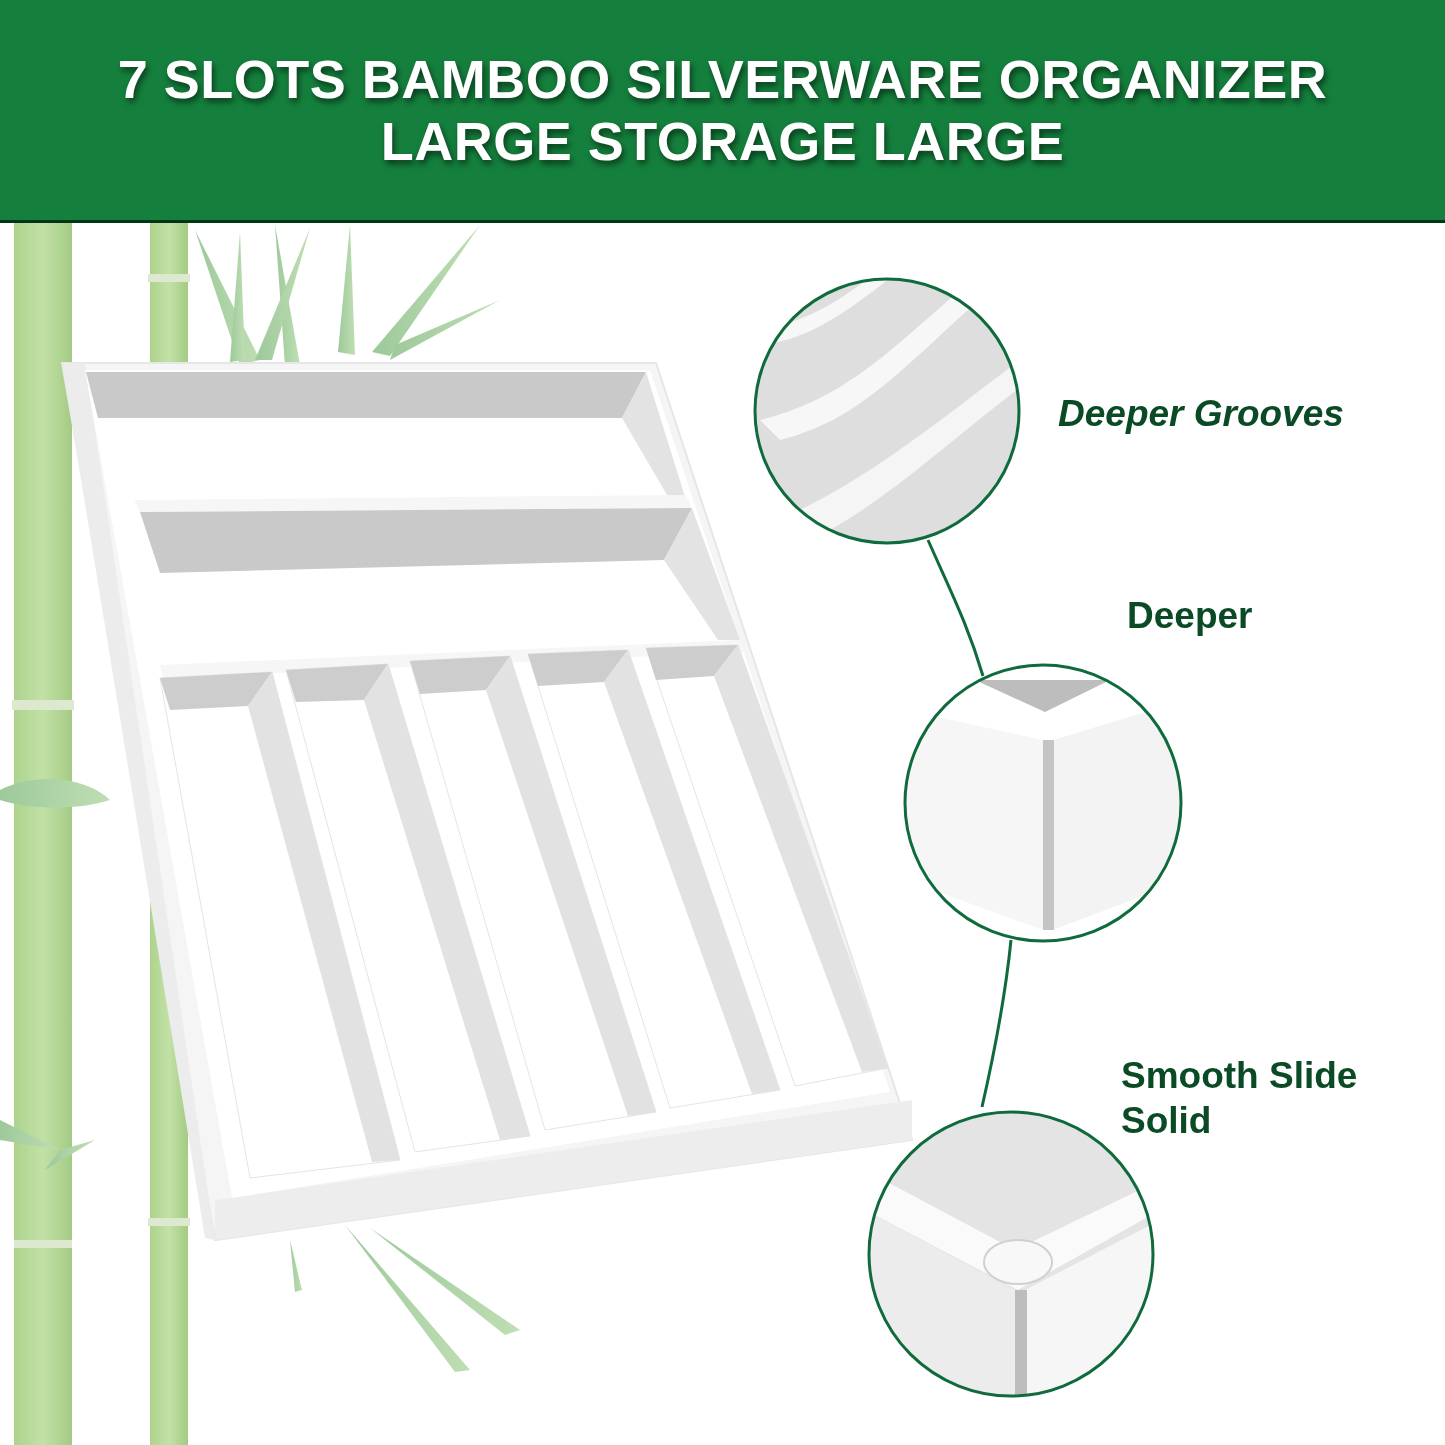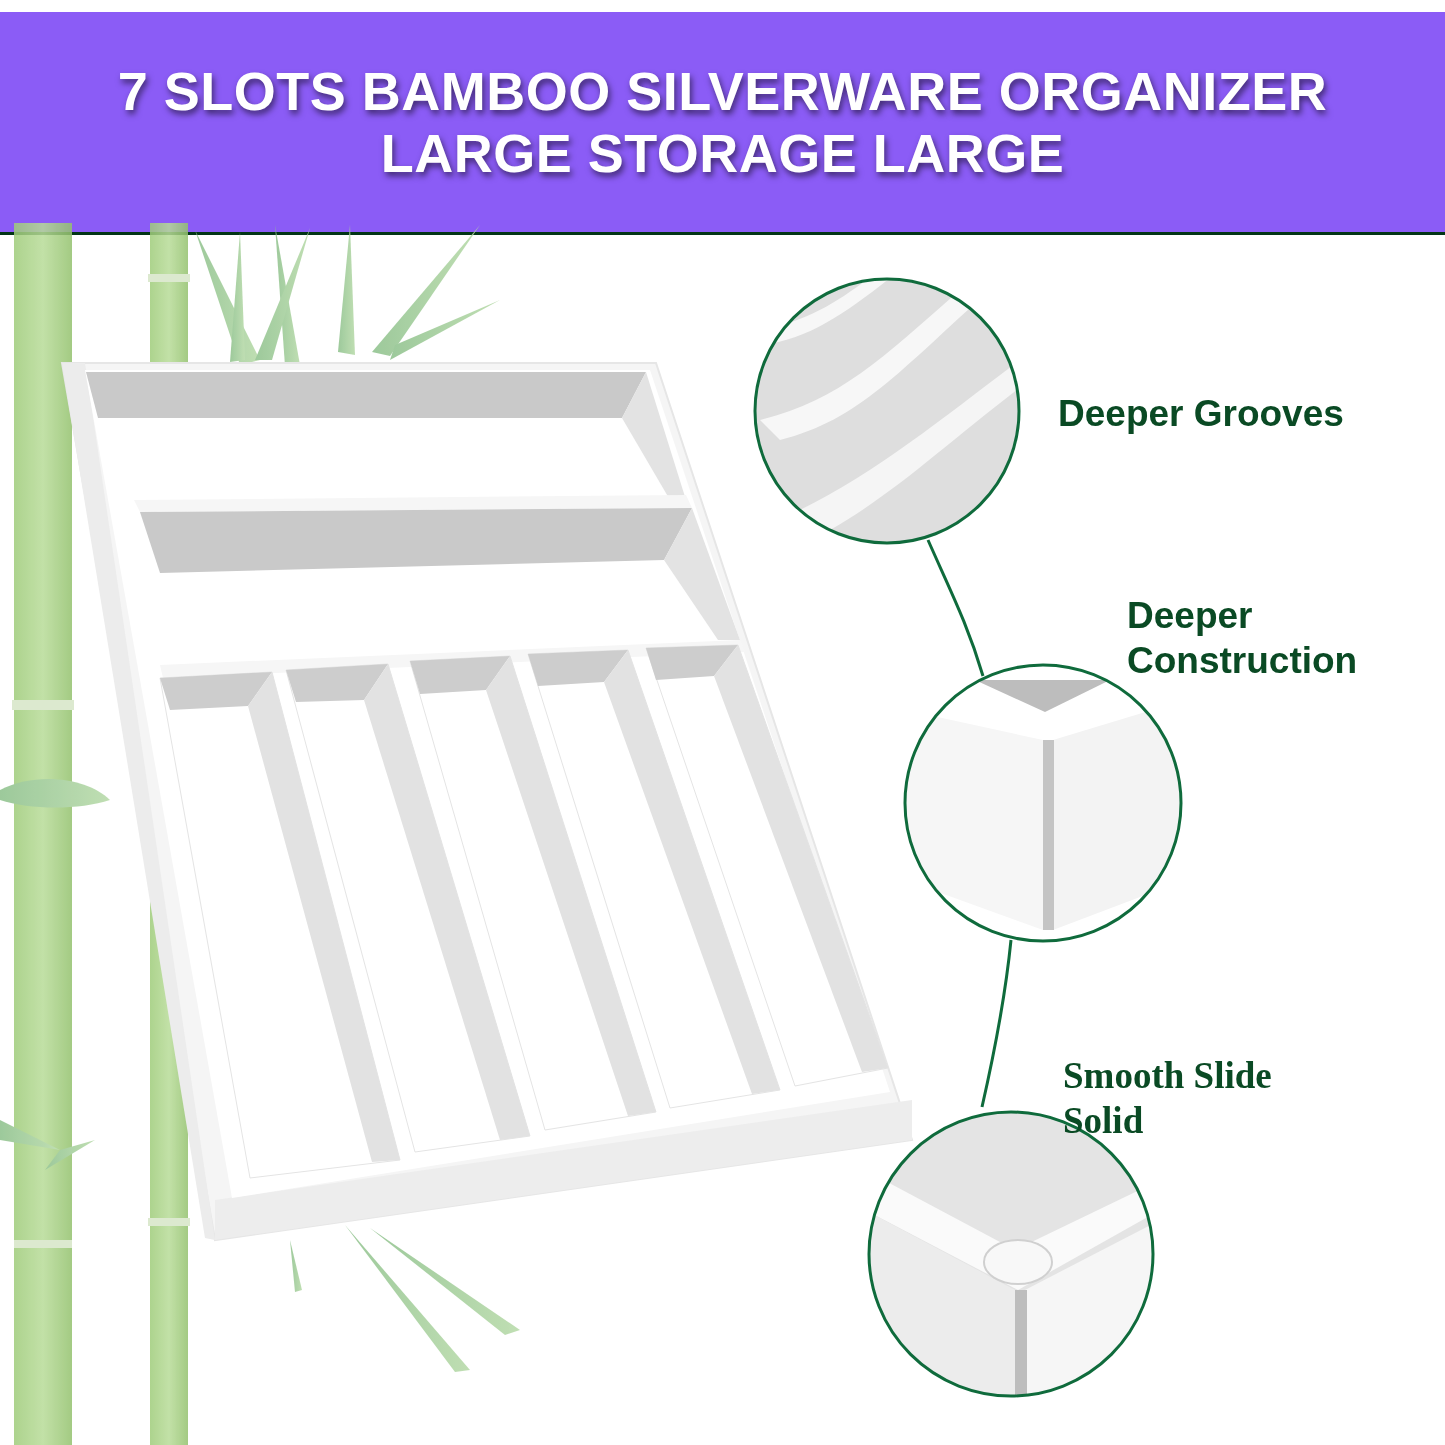--- a/index.html
+++ b/index.html
@@ -2,22 +2,22 @@
 <html><head>
 <meta charset="utf-8">
 <style>
   html, body { margin: 0; padding: 0; }
   body {
     width: 1445px; height: 1445px; position: relative; overflow: hidden;
     background: #ffffff;
     font-family: "Liberation Sans", "DejaVu Sans", sans-serif;
   }
   .banner {
-    position: absolute; left: 0; top: 12px; width: 1445px; height: 220px;
-    background: #8b5cf6;
+    position: absolute; left: 0; top: 0; width: 1445px; height: 220px;
+    background: #15803d;
     border-bottom: 3px solid #023516;
     display: flex; flex-direction: column; align-items: center; justify-content: center;
   }
   .banner-line {
     color: #ffffff; font-weight: bold; font-size: 54px; line-height: 62px;
     letter-spacing: 0.5px;
     text-shadow: 2px 4px 6px rgba(0,0,0,0.55);
     white-space: nowrap;
   }
   .stage { position: absolute; left: 0; top: 223px; width: 1445px; height: 1222px; }
@@ -159,24 +159,23 @@
         <polygon points="865,1170 1015,1250 1160,1180 1160,1210 1018,1290 865,1210" fill="#fafafa"></polygon>
         <polygon points="865,1210 1015,1290 1015,1400 865,1400" fill="#ececec"></polygon>
         <polygon points="1025,1290 1160,1220 1160,1400 1025,1400" fill="#f6f6f6"></polygon>
         <rect x="1015" y="1290" width="12" height="110" fill="#bdbdbd"></rect>
         <ellipse cx="1018" cy="1262" rx="34" ry="22" fill="#f8f8f8" stroke="#d0d0d0" stroke-width="2"></ellipse>
       </g>
       <circle cx="1011" cy="1254" r="142" fill="none" stroke="#0f6b3c" stroke-width="3"></circle>
     </g>
   </svg>
 
-  <div class="feature-label" style="left:1058px; top:168px;">
+  <div class="feature-label" style="left:1058px; top:168px;font-style:italic;">
     <div>Deeper Grooves</div>
   </div>
   <div class="feature-label" style="left:1127px; top:370px;">
     <div>Deeper</div>
-    <div>Construction</div>
   </div>
-  <div class="feature-label" style="left:1063px; top:830px;font-family:Liberation Serif, serif;">
+  <div class="feature-label" style="left:1121px; top:830px;">
     <div>Smooth Slide</div>
     <div>Solid</div>
   </div>
 </div>
 
 </body></html>

